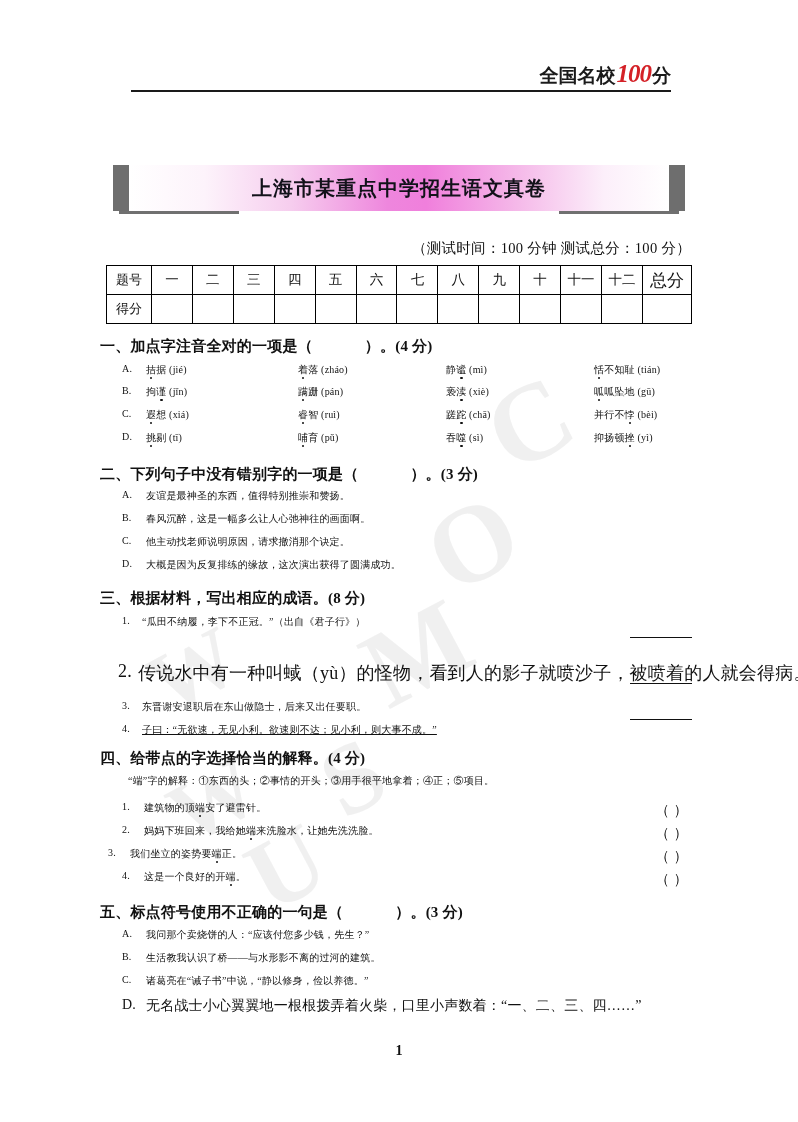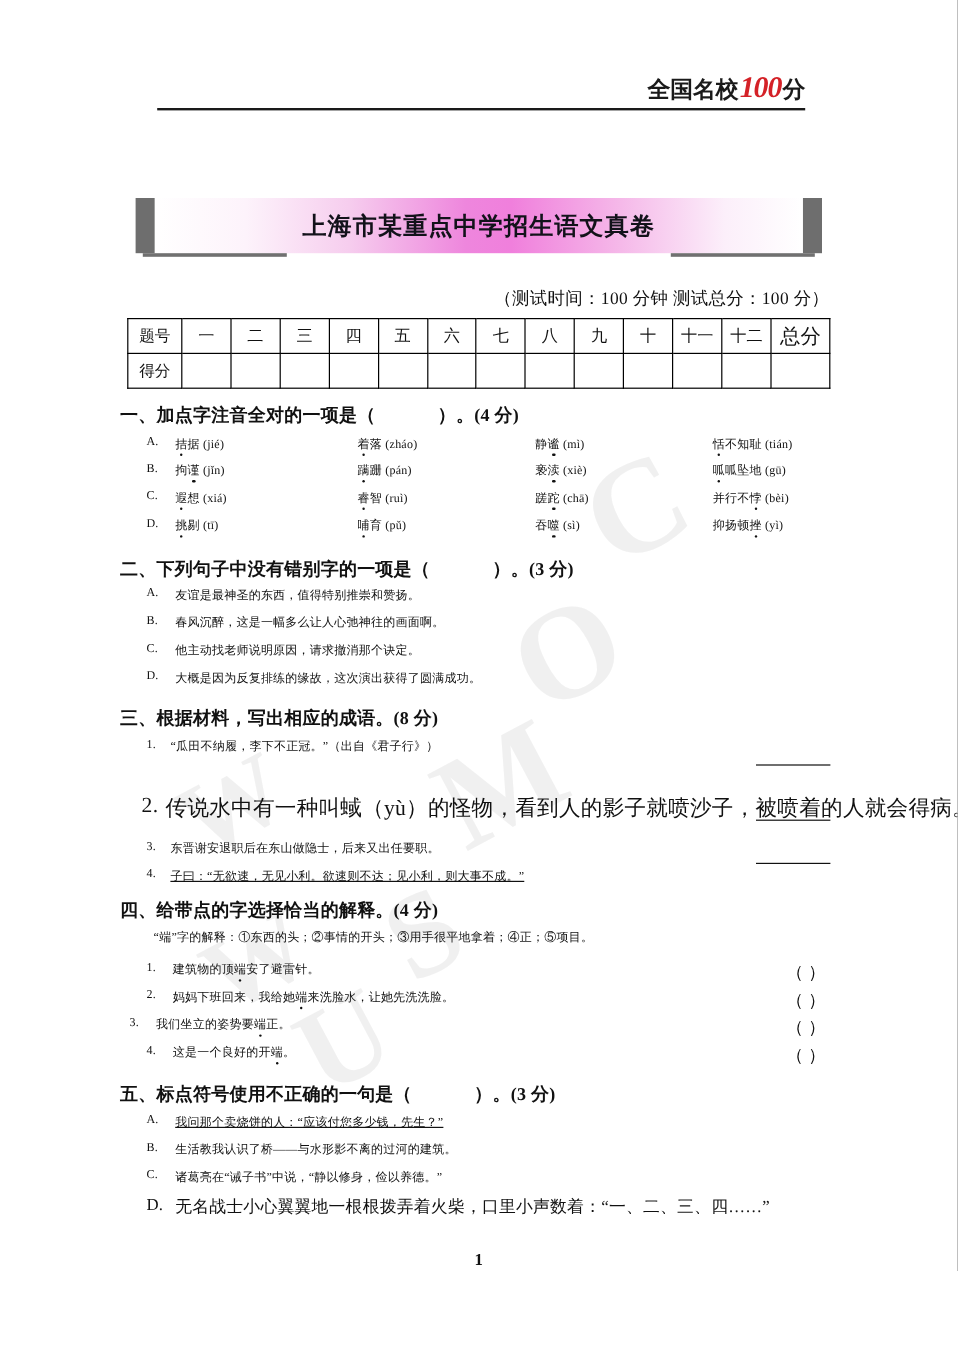--- a/index.html
+++ b/index.html
@@ -341,21 +341,21 @@
     <div class="paren" style="left:655px; top:824px;">（    ）</div>
 
     <div class="opt-row" style="left:108px; top:847px;"><span class="col opt-lead" style="width:22px;">3.</span><span>我们坐立的姿势要</span><span class="dotted">端</span><span>正。</span></div>
     <div class="paren" style="left:655px; top:847px;">（    ）</div>
 
     <div class="opt-row" style="left:122px; top:870px;"><span class="col opt-lead" style="width:22px;">4.</span><span>这是一个良好的开</span><span class="dotted">端</span><span>。</span></div>
     <div class="paren" style="left:655px; top:870px;">（    ）</div>
 
     <div class="q-head" style="top:903px;"><span>五、</span><span>标点符号使用不正确的一句是（</span><span style="display:inline-block;width:52px;"></span><span>）。</span><span class="pts">(3 分)</span></div>
 
-    <div class="opt-row" style="left:122px; top:928px;text-decoration:underline;"><span class="col opt-lead" style="width:24px;">A.</span><span>我问那个卖烧饼的人：“应该付您多少钱，先生？”</span></div>
+    <div class="opt-row" style="left:122px; top:928px;"><span class="col opt-lead" style="width:24px;">A.</span><span>我问那个卖烧饼的人：“应该付您多少钱，先生？”</span></div>
     <div class="opt-row" style="left:122px; top:951px;"><span class="col opt-lead" style="width:24px;">B.</span><span>生活教我认识了桥——与水形影不离的过河的建筑。</span></div>
     <div class="opt-row" style="left:122px; top:974px;"><span class="col opt-lead" style="width:24px;">C.</span><span>诸葛亮在“诫子书”中说，“静以修身，俭以养德。”</span></div>
     <div class="opt-row" style="left:122px; top:997px; font-size:14px;"><span class="col opt-lead" style="width:24px;">D.</span><span>无名战士小心翼翼地一根根拨弄着火柴，口里小声数着：“一、二、三、四……”</span></div>
 
     <div class="page-num">1</div>
 
   </div>
 </div>
 
 </body></html>

